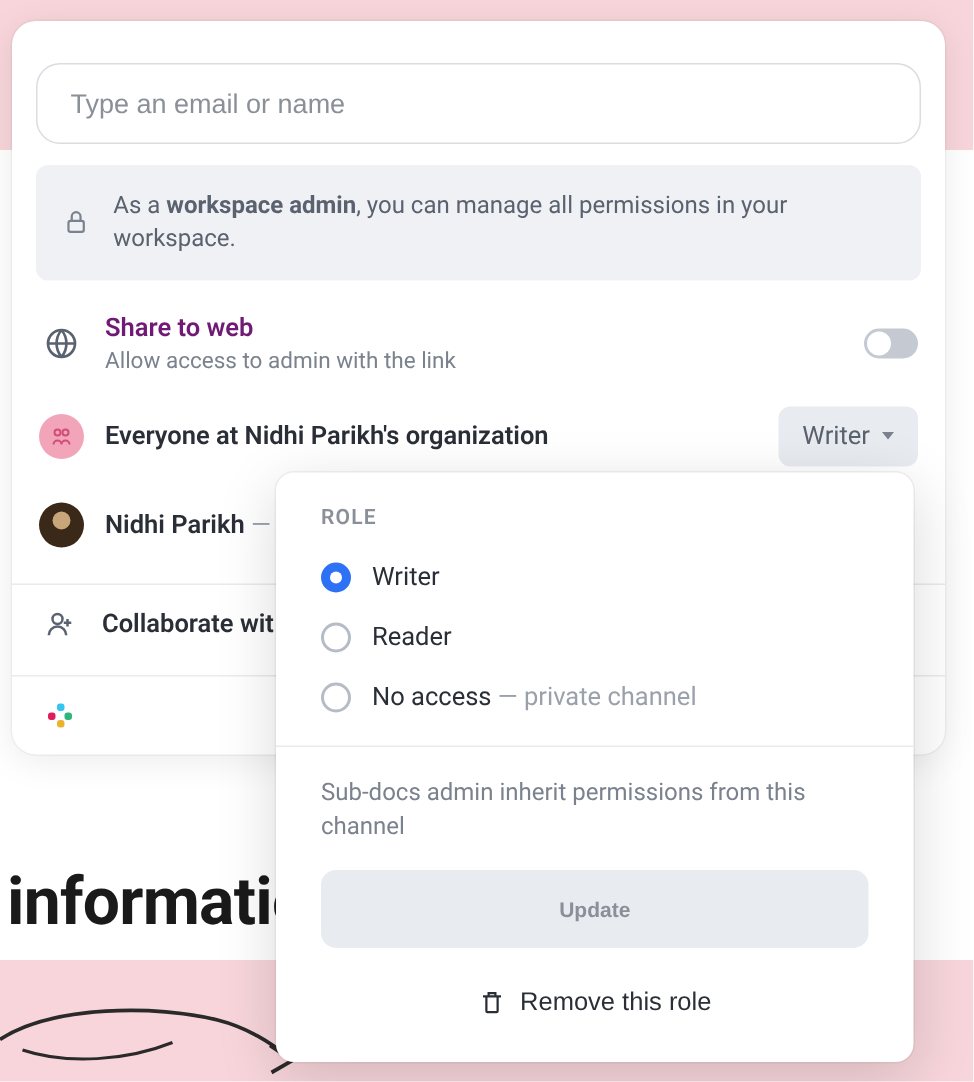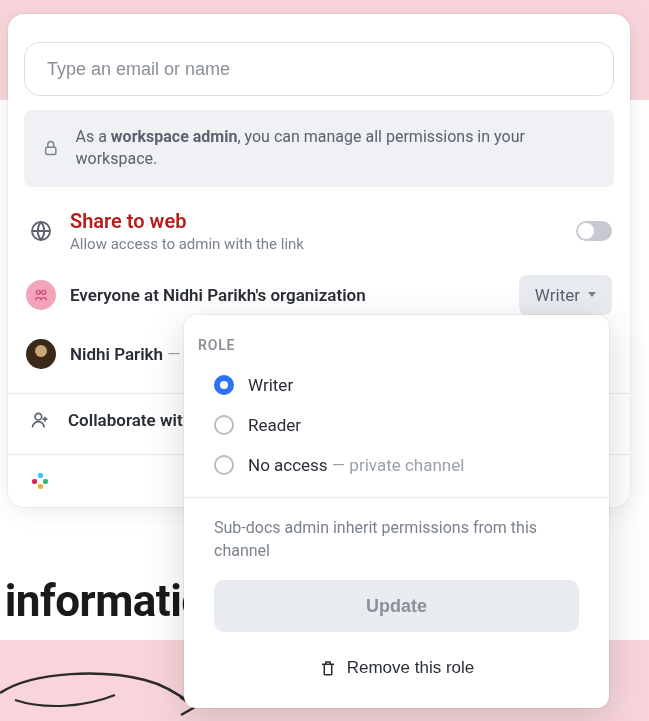--- a/index.html
+++ b/index.html
@@ -91,23 +91,23 @@
       height: 30px;
       display: flex;
       align-items: center;
       justify-content: center;
       flex-shrink: 0;
     }
     .share-web-text {
       flex: 1;
     }
     .share-web-title {
-      font-size: 20px;
+      font-size: 17px;
       font-weight: 600;
-      color: #b91c1c;
+      color: #701a75;
     }
     .share-web-sub {
       font-size: 15px;
       color: #7a828e;
       margin-top: 2px;
     }
     .toggle {
       width: 36px;
       height: 20px;
       background: #c5cad2;
@@ -221,21 +221,21 @@
       border-radius: 12px;
       box-shadow: 0 10px 40px rgba(0,0,0,0.15), 0 0 0 1px rgba(0,0,0,0.05);
       padding: 22px 0 18px 0;
       z-index: 10;
     }
     .role-title {
       font-size: 14px;
       font-weight: 600;
       letter-spacing: 0.8px;
       color: #8a8f98;
-      padding: 0 30px 12px 14px;
+      padding: 0 30px 12px 30px;
     }
     .role-option {
       display: flex;
       align-items: center;
       gap: 14px;
       padding: 10px 30px;
       font-size: 17px;
       color: #2a2f37;
       cursor: pointer;
     }
@@ -276,21 +276,21 @@
       color: #7a828e;
       line-height: 1.45;
     }
     .update-btn {
       margin: 0 30px 10px 30px;
       width: calc(100% - 60px);
       height: 52px;
       background: #e8ebef;
       border: none;
       border-radius: 10px;
-      font-size: 18px;
+      font-size: 14px;
       font-weight: 600;
       color: #8a8f98;
       cursor: pointer;
     }
     .remove-btn {
       margin: 4px 30px 0 30px;
       width: calc(100% - 60px);
       height: 44px;
       background: transparent;
       border: none;

